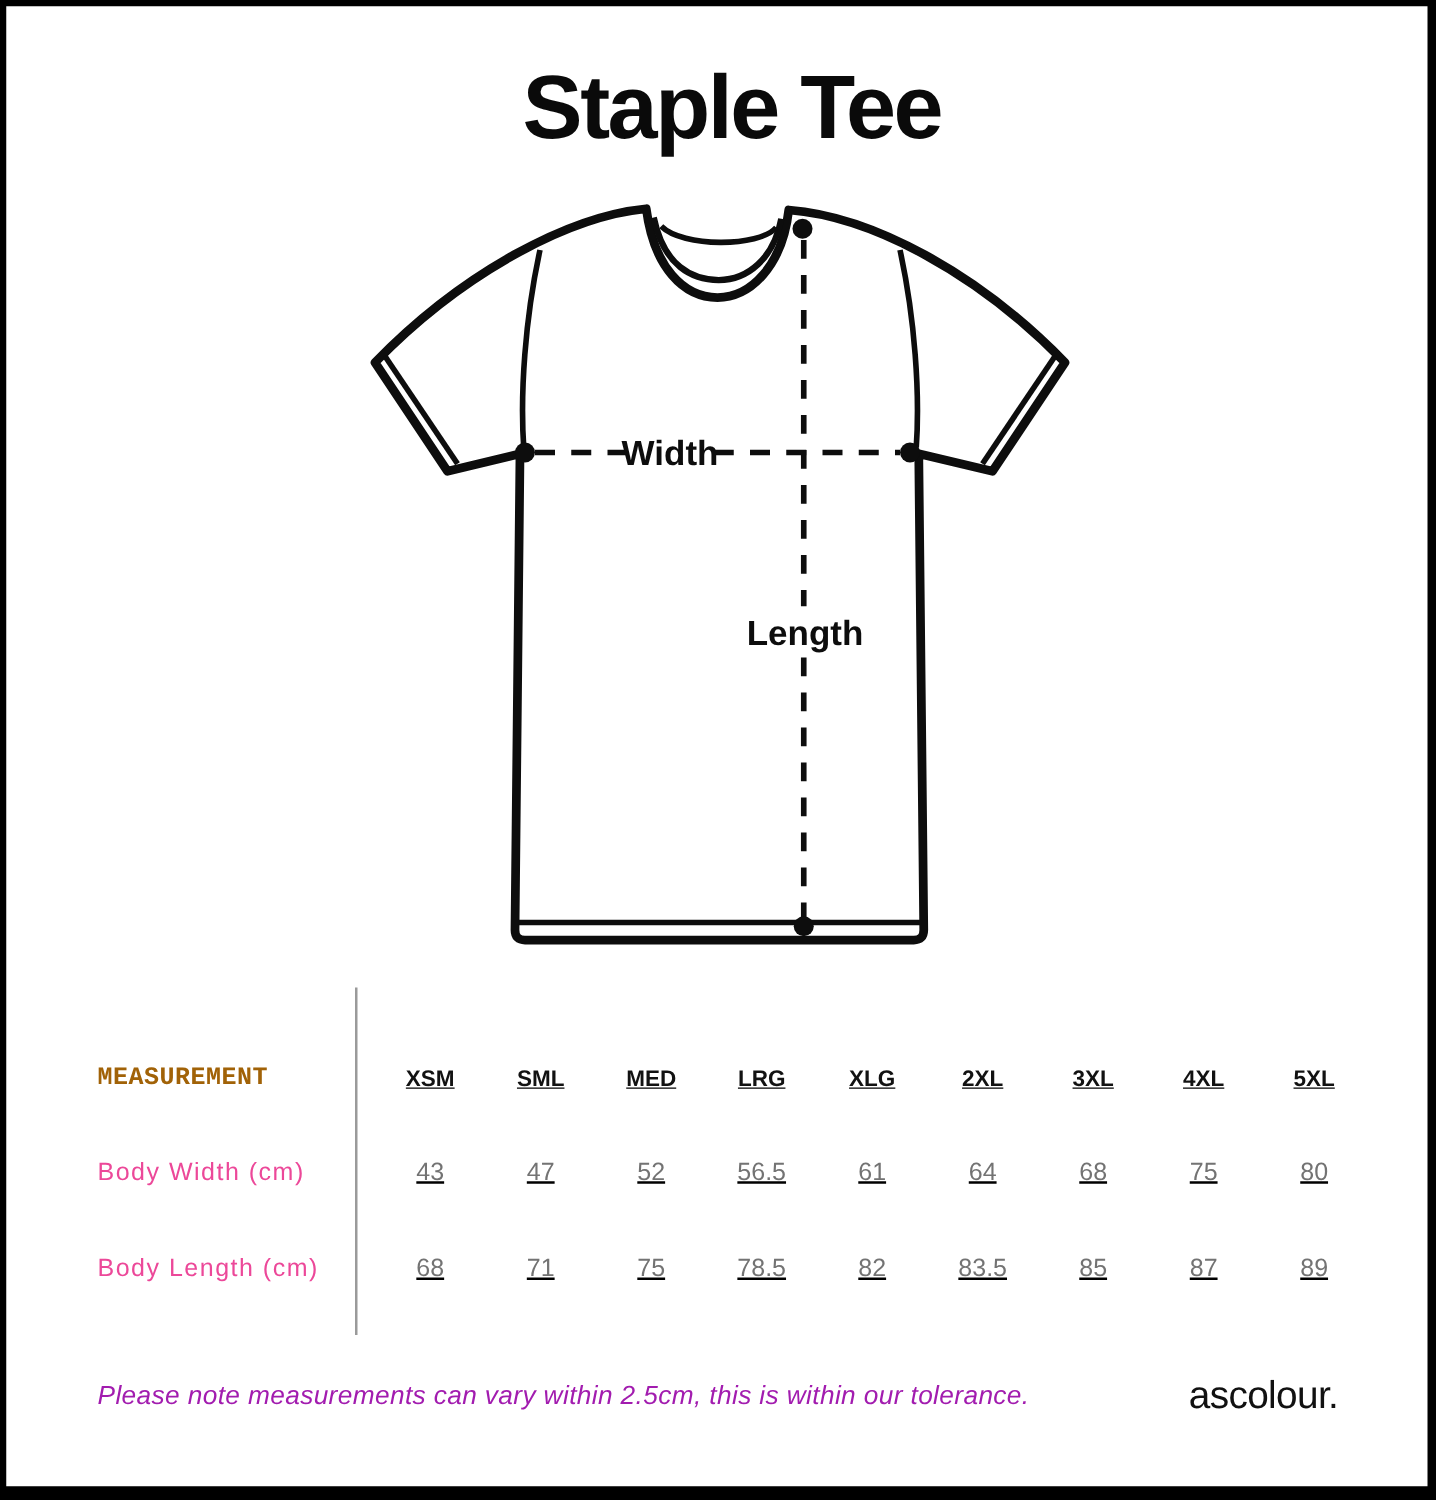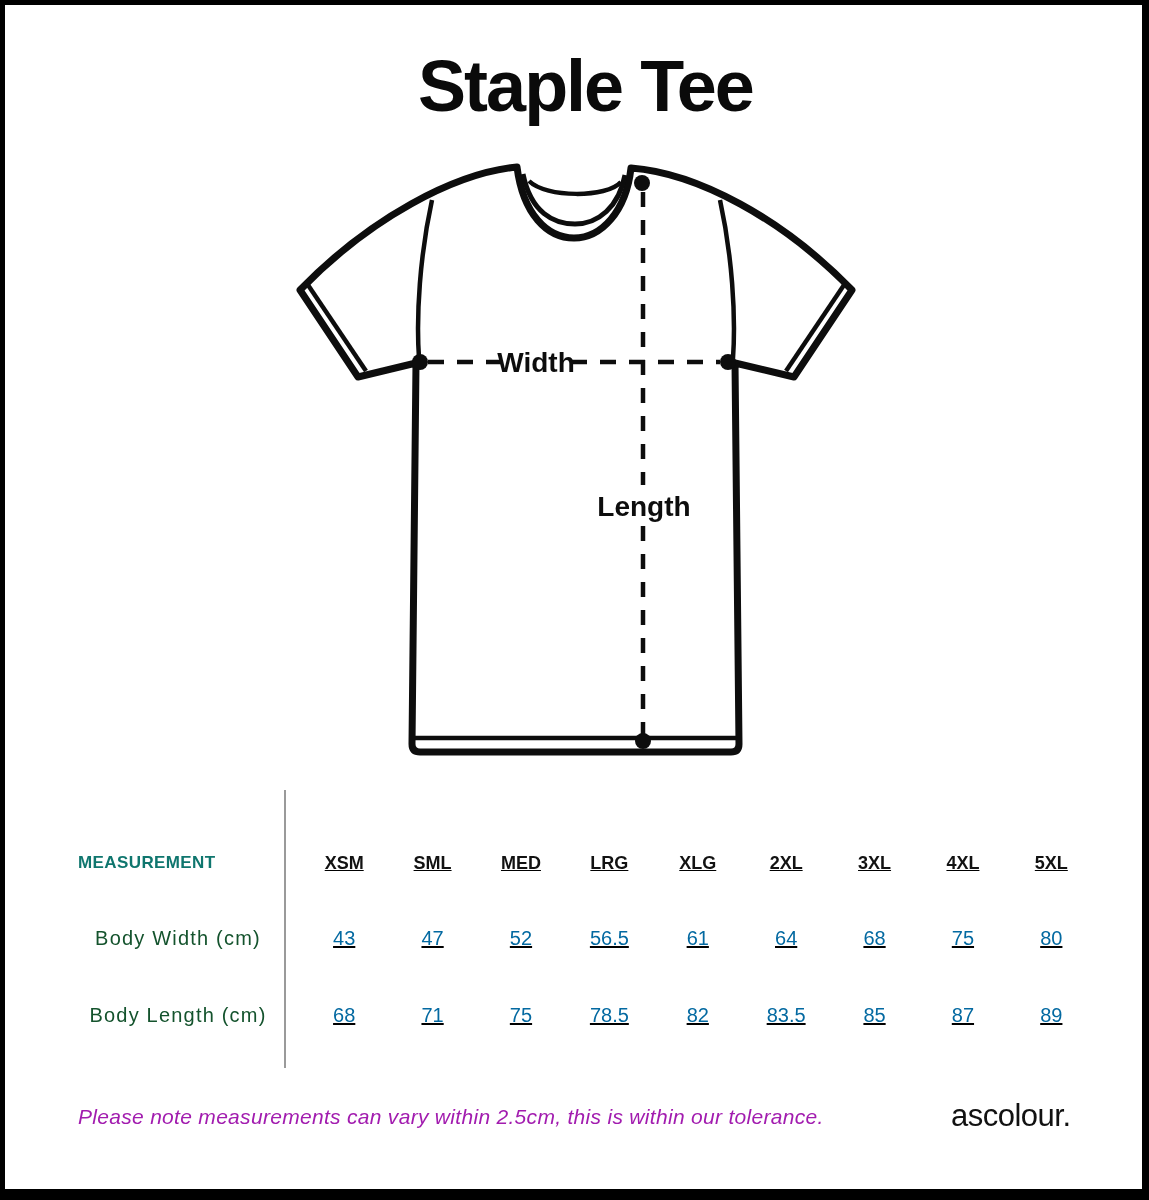--- a/index.html
+++ b/index.html
@@ -19,26 +19,26 @@
     font-size:72px;font-weight:bold;letter-spacing:-2px;
     color:#0a0a0a;line-height:1.1;
   }
   .shirt-wrap{position:absolute;left:265px;top:135px;width:620px;height:640px;}
   .col-divider{position:absolute;left:279px;top:785px;width:2px;height:278px;background:#9a9a9a;}
   .trow{position:absolute;left:0;width:1137px;height:46px;line-height:46px;}
   .trow-header{top:835px;}
   .trow-r0{top:910px;}
   .trow-r1{top:987px;}
   .label-cell{position:absolute;left:73px;top:0;width:200px;white-space:nowrap;}
-  .header-label{font-size:17px;font-weight:bold;color:#0f766e;letter-spacing:0.4px;}
-  .row-label{font-size:20px;color:#14532d;letter-spacing:1.2px;text-align:center;}
+  .header-label{font-size:20px;font-weight:bold;color:#a16207;letter-spacing:0.4px;font-family:Liberation Mono, monospace;}
+  .row-label{font-size:20px;color:#ec4899;letter-spacing:1.2px;}
   .cells{position:absolute;left:295px;top:0;display:flex;text-decoration:underline;}
   .cells span{display:block;width:88.4px;text-align:center;}
   .trow-header .cells span{font-size:18px;font-weight:bold;color:#121212;}
-  .trow-r0 .cells span,.trow-r1 .cells span{font-size:20px;color:#0369a1;}
+  .trow-r0 .cells span,.trow-r1 .cells span{font-size:20px;color:#737373;}
   .footer-note{
     position:absolute;left:73px;top:1097px;height:30px;line-height:30px;
     font-size:21px;font-style:italic;color:#a21caf;letter-spacing:0.3px;
   }
   .brand-logo{
     position:absolute;left:946px;top:1093px;height:36px;line-height:36px;
     font-size:31px;color:#111;letter-spacing:-0.5px;
   }
   svg .ln{stroke:#0d0d0d;fill:none;}
   svg text{font-family:"Liberation Sans", sans-serif;font-weight:bold;fill:#0d0d0d;}

